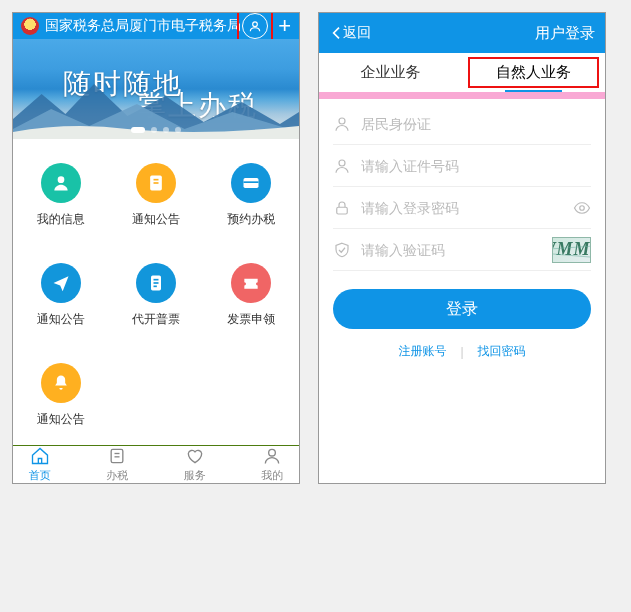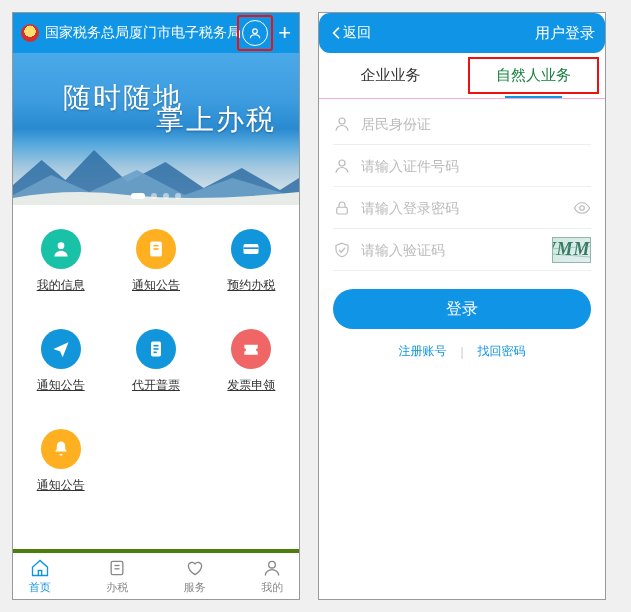--- a/index.html
+++ b/index.html
@@ -5,21 +5,21 @@
   * { box-sizing: border-box; margin: 0; padding: 0; }
   body {
     background: #f0f0f0;
     font-family: -apple-system, "PingFang SC", "Microsoft YaHei", sans-serif;
     padding: 12px;
     display: flex;
     gap: 18px;
   }
   .phone {
     width: 288px;
-    height: 588px;
+    height: 472px;
     border: 1px solid #999;
     background: #fff;
     display: flex;
     flex-direction: column;
     overflow: hidden;
   }
   
   .header-left {
     background: #0f94e6;
     color: #fff;
@@ -64,21 +64,21 @@
   }
   .mountains svg { width:100%; height:100%; display:block; }
   .banner-text {
     position: absolute;
     font-family: "STKaiti","KaiTi",serif;
     font-size: 28px;
     text-shadow: 0 1px 2px rgba(0,0,0,.3);
     letter-spacing: 2px;
   }
   .banner-text.line1 { top: 26px; left: 50px; }
-  .banner-text.line2 { top: 48px; left: 125px; margin-left: 18px; }
+  .banner-text.line2 { top: 48px; left: 125px; }
   .dots {
     position: absolute; bottom: 6px; left: 50%; transform: translateX(-50%);
     display: flex; gap: 6px;
   }
   .dot { width: 6px; height: 6px; border-radius: 3px; background: rgba(255,255,255,.5); }
   .dot.active { width: 14px; background: #fff; }
   .grid {
     flex: 1;
     display: grid;
     grid-template-columns: repeat(3, 1fr);
@@ -88,24 +88,24 @@
   .grid-item {
     display: flex; flex-direction: column; align-items: center; justify-content: center;
     gap: 8px;
     cursor: pointer;
   }
   .grid-icon {
     width: 40px; height: 40px; border-radius: 50%;
     display: flex; align-items: center; justify-content: center;
   }
   .grid-icon svg { width: 20px; height: 20px; fill: #fff; }
-  .grid-label { font-size: 12px; color: #333; text-decoration: underline; }
+  .grid-label { font-size: 12px; color: #333; }
   .tabbar {
     height: 50px;
-    border-top: 4px solid #4d7c0f;
+    border-top: 1px solid #4d7c0f;
     display: flex;
     gap: 24px;
   }
   .tab-item {
     flex: 1;
     display: flex; flex-direction: column; align-items: center; justify-content: center;
     gap: 2px;
     cursor: pointer;
     color: #888;
   }
@@ -115,33 +115,32 @@
 
   
   .header-right {
     background: #0f94e6;
     color: #fff;
     height: 40px;
     display: flex;
     align-items: center;
     padding: 0 10px;
     font-size: 15px;
-    border-radius: 11px;
   }
   .back-btn { display: flex; align-items: center; cursor: pointer; font-size: 14px; }
   .back-btn svg { width: 16px; height: 16px; stroke: #fff; fill: none; stroke-width: 2.5; margin-right: -2px; }
   .header-right-title { flex: 1; text-align: right; margin-left: -40px; }
   .login-tabs {
-    display: flex; height: 46px; border-bottom: 1px solid #f9a8d4; justify-content: flex-end;
+    display: flex; height: 46px; border-bottom: 7px solid #f9a8d4; justify-content: flex-end;
   }
   .login-tab {
     flex: 1; display: flex; align-items: center; justify-content: center;
     font-size: 15px; color: #333; cursor: pointer; position: relative;
   }
-  .login-tab.active { color: #15803d; }
+  .login-tab.active { color: #000000; }
   .login-tab.highlight::after {
     content: ""; position: absolute; inset: 4px 6px;
     border: 2px solid #e11;
   }
   .login-tab .underline {
     position: absolute; bottom: 0; left: 30%; right: 30%; height: 2px; background: #0f94e6;
   }
   .form { padding: 4px 14px 0 14px; }
   .field {
     display: flex; align-items: center;

